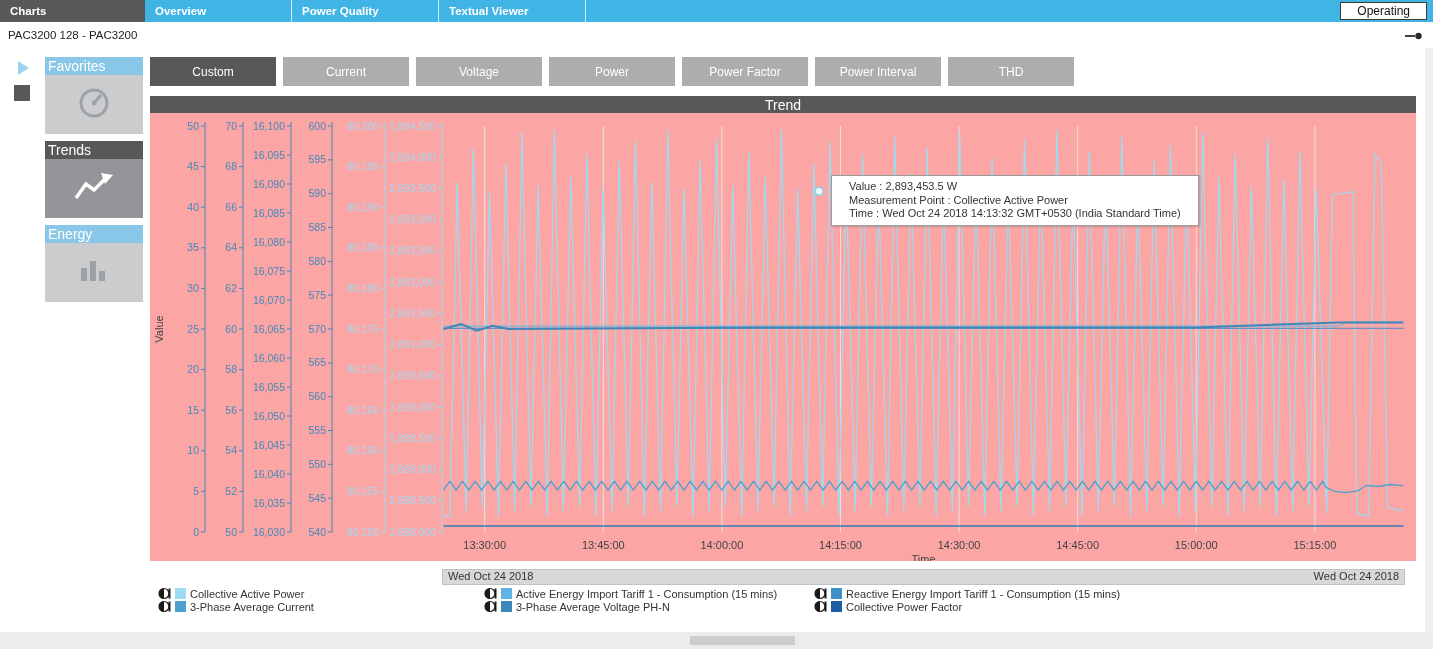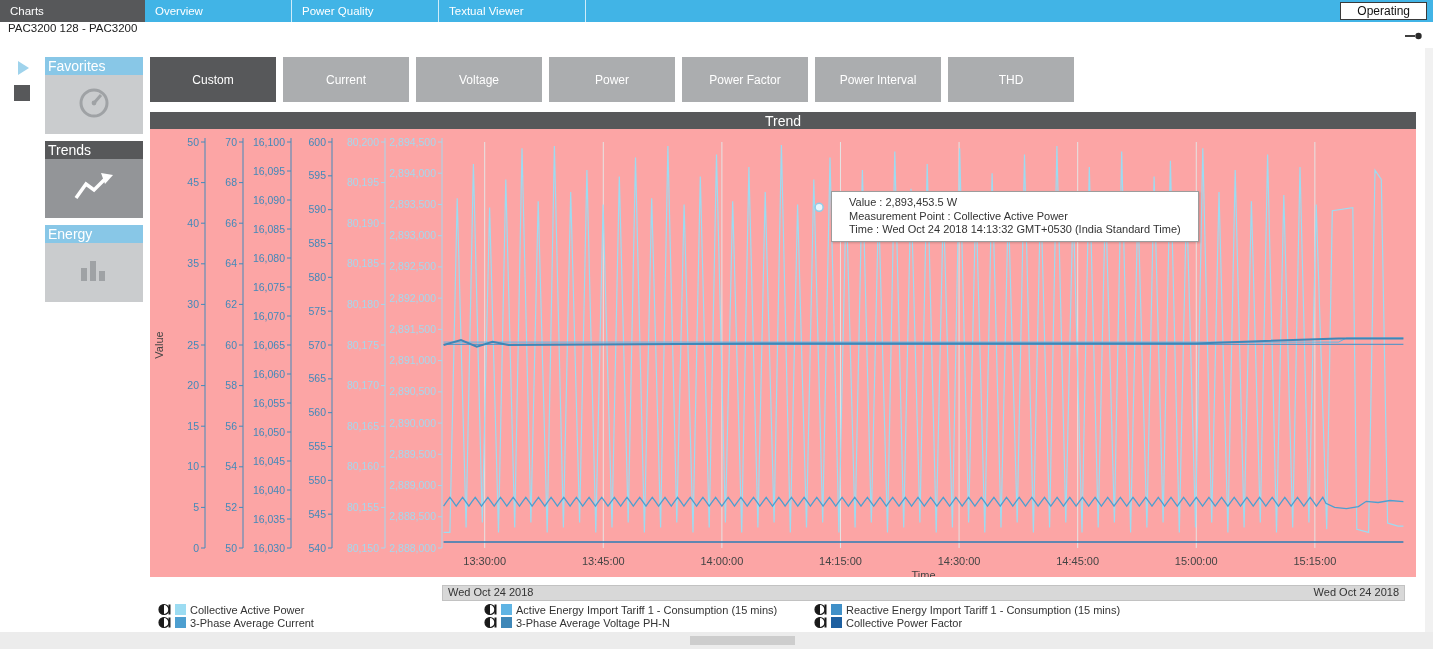--- a/index.html
+++ b/index.html
@@ -1,41 +1,41 @@
 <!DOCTYPE html>
 <html><head>
 <meta charset="utf-8">
 <style>
   html,body{margin:0;padding:0}
   body{width:1433px;height:649px;font-family:"Liberation Sans",sans-serif;background:#ffffff;overflow:hidden;position:relative}
   
   .tabbar{height:22px;background:#41b4e6;display:flex;align-items:stretch}
-  .tab{color:#fff;font-size:11.5px;font-weight:400;display:flex;align-items:center;padding-left:10px;width:147px;box-sizing:border-box;border-right:1px solid rgba(255,255,255,.75);cursor:pointer}
+  .tab{color:#fff;font-size:11.5px;font-weight:700;display:flex;align-items:center;padding-left:10px;width:147px;box-sizing:border-box;border-right:1px solid rgba(255,255,255,.75);cursor:pointer}
   .tab.active{background:#57585a;width:145px;border-right:none}
   .op-wrap{margin-left:auto;display:flex;align-items:center;padding-right:6px}
   .operating{background:#fff;border:1px solid #3a3a3a;color:#111;font-size:12px;font-family:Liberation Sans, sans-serif;height:18px;padding:0 16px;cursor:pointer}
   
-  .crumbrow{height:26px;background:#fff;display:flex;align-items:flex-start;padding:0 8px;font-size:11.5px;color:#222;position:relative}
+  .crumbrow{height:26px;background:#fff;display:flex;align-items:center;padding:0 8px;font-size:11.5px;color:#222;position:relative}
   .pin{position:absolute;right:9px;top:8px;cursor:pointer;line-height:0}
   
   .content{display:flex;height:584px;background:#fff}
   .collapse-strip{width:45px;position:relative;flex:none}
   .expand-tri{position:absolute;left:18px;top:13px;width:0;height:0;border-top:7px solid transparent;border-bottom:7px solid transparent;border-left:11px solid #9fd3ec;cursor:pointer}
   .dark-square{position:absolute;left:14px;top:37px;width:16px;height:16px;background:#57585a;cursor:pointer}
   
   .sidebar{width:98px;flex:none;padding-top:9px}
   .sgroup{margin-bottom:7px}
   .sgroup-header{height:18px;background:#88c7e7;color:#fff;font-size:14px;line-height:18px;padding-left:3px;cursor:pointer}
   .sgroup.selected .sgroup-header{background:#57585a}
   .sgroup-body{height:59px;background:#caccce;display:flex;align-items:center;justify-content:center;cursor:pointer}
   .sgroup.selected .sgroup-body{background:#939598}
   
   .main{margin-left:7px;width:1266px;flex:none}
   .chips{display:flex;gap:7px;margin-top:9px}
-  .chip{width:126px;height:45px;background:#abadaf;color:#fff;font-size:12px;display:flex;align-items:center;justify-content:center;cursor:pointer}
+  .chip{width:126px;height:29px;background:#abadaf;color:#fff;font-size:12px;display:flex;align-items:center;justify-content:center;cursor:pointer}
   .chip.active{background:#57585a}
   .trendbar{margin-top:10px;height:17px;background:#57585a;color:#fff;font-size:14px;display:flex;align-items:center;justify-content:center}
   .chart-wrap{position:relative;height:448px;background:#fca5a5}
   #trend-svg{display:block}
   .tooltip{position:absolute;left:681px;top:62px;background:#fff;border:1px solid #9c9c9c;box-shadow:1px 1px 2px rgba(0,0,0,.18);padding:4px 17px;font-size:11px;line-height:13.5px;color:#333;white-space:nowrap}
   .rangebar{margin-left:292px;margin-top:8px;width:963px;height:16px;background:#d8d8d8;border:1px solid #c2c2c2;box-sizing:border-box;display:flex;justify-content:space-between;align-items:flex-start;padding:0 5px;font-size:11px;color:#333;cursor:pointer}
   .legend{margin:2px 0 0 8px;display:grid;grid-template-columns:326px 330px 1fr;row-gap:0}
   .legend-item{display:flex;align-items:center;gap:4px;font-size:11px;color:#333}
   .legend-item .glyph{line-height:0;cursor:pointer}
   .swatch{width:11px;height:11px;display:inline-block;flex:none}

